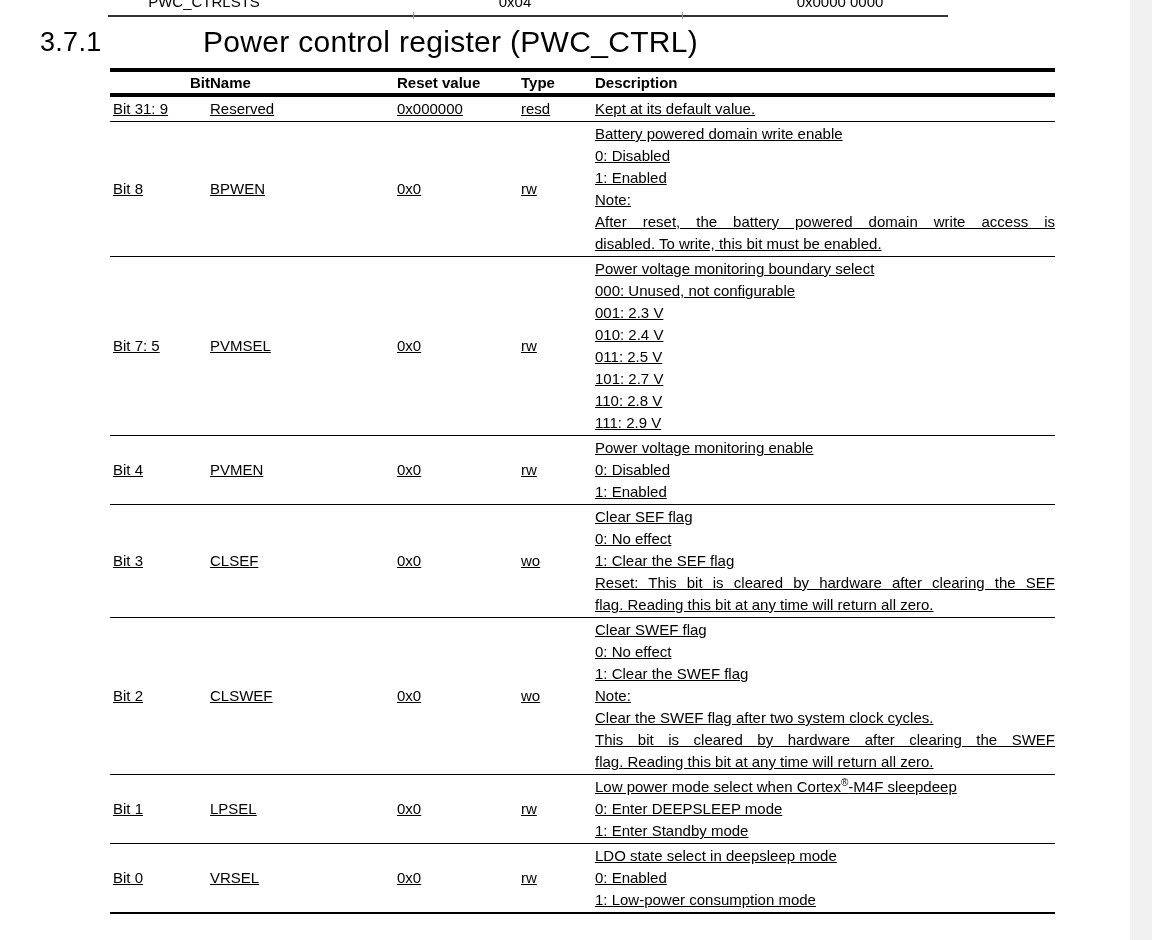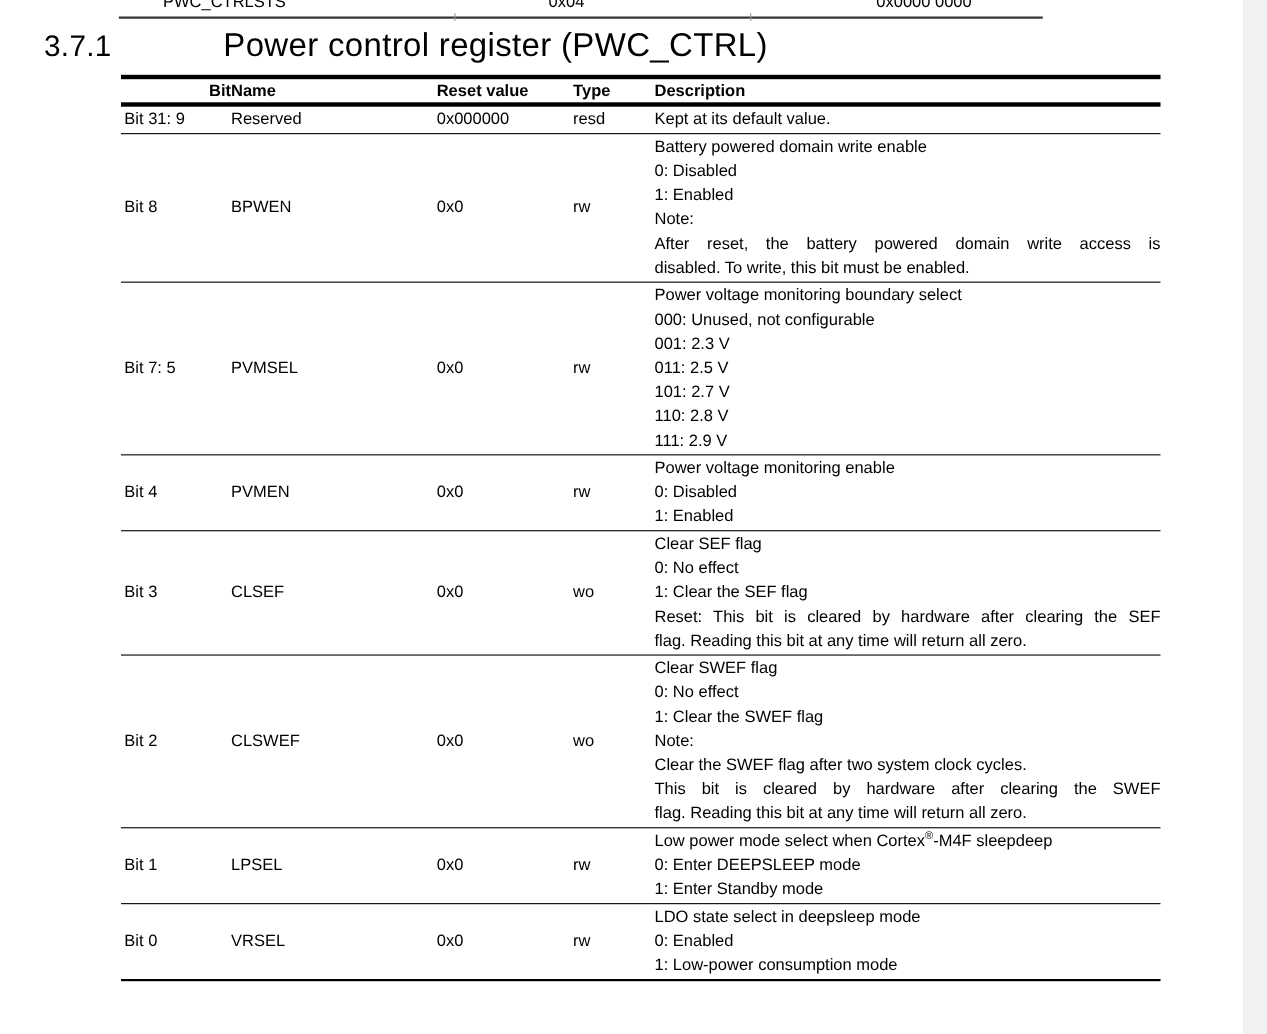--- a/index.html
+++ b/index.html
@@ -76,21 +76,21 @@
     border-bottom:4px solid #000;
     font-weight:bold;
     height:21px; line-height:21px;
   }
   .reg-header .hcell { white-space:nowrap; }
   .reg-header .hcell.bit { padding-left:3px;text-align:right; }
 
   .reg-body .grid-row { border-bottom:1px solid #000; }
   .reg-body .grid-row:last-child { border-bottom:2px solid #000; }
 
-  .cell { line-height:22px; }
+  .cell { line-height:22px;text-decoration:underline; }
   .cell.bit   { align-self:center; padding-left:3px; white-space:nowrap; }
   .cell.name  { align-self:center; white-space:nowrap; }
   .cell.reset { align-self:center; white-space:nowrap; }
   .cell.type  { align-self:center; white-space:nowrap; }
   .cell.desc  { padding:1px 0; }
 
   .dline {
     line-height:22px; height:22px;
     white-space:nowrap;
   }
@@ -156,20 +156,21 @@
       </div>
       <div class="grid-row">
         <div class="cell bit">Bit 7: 5</div>
         <div class="cell name">PVMSEL</div>
         <div class="cell reset">0x0</div>
         <div class="cell type">rw</div>
         <div class="cell desc">
           <div class="dline">Power voltage monitoring boundary select</div>
           <div class="dline">000: Unused, not configurable</div>
           <div class="dline">001: 2.3 V</div>
+          <div class="dline">010: 2.4 V</div>
           <div class="dline">011: 2.5 V</div>
           <div class="dline">101: 2.7 V</div>
           <div class="dline">110: 2.8 V</div>
           <div class="dline">111: 2.9 V</div>
         </div>
       </div>
       <div class="grid-row">
         <div class="cell bit">Bit 4</div>
         <div class="cell name">PVMEN</div>
         <div class="cell reset">0x0</div>

